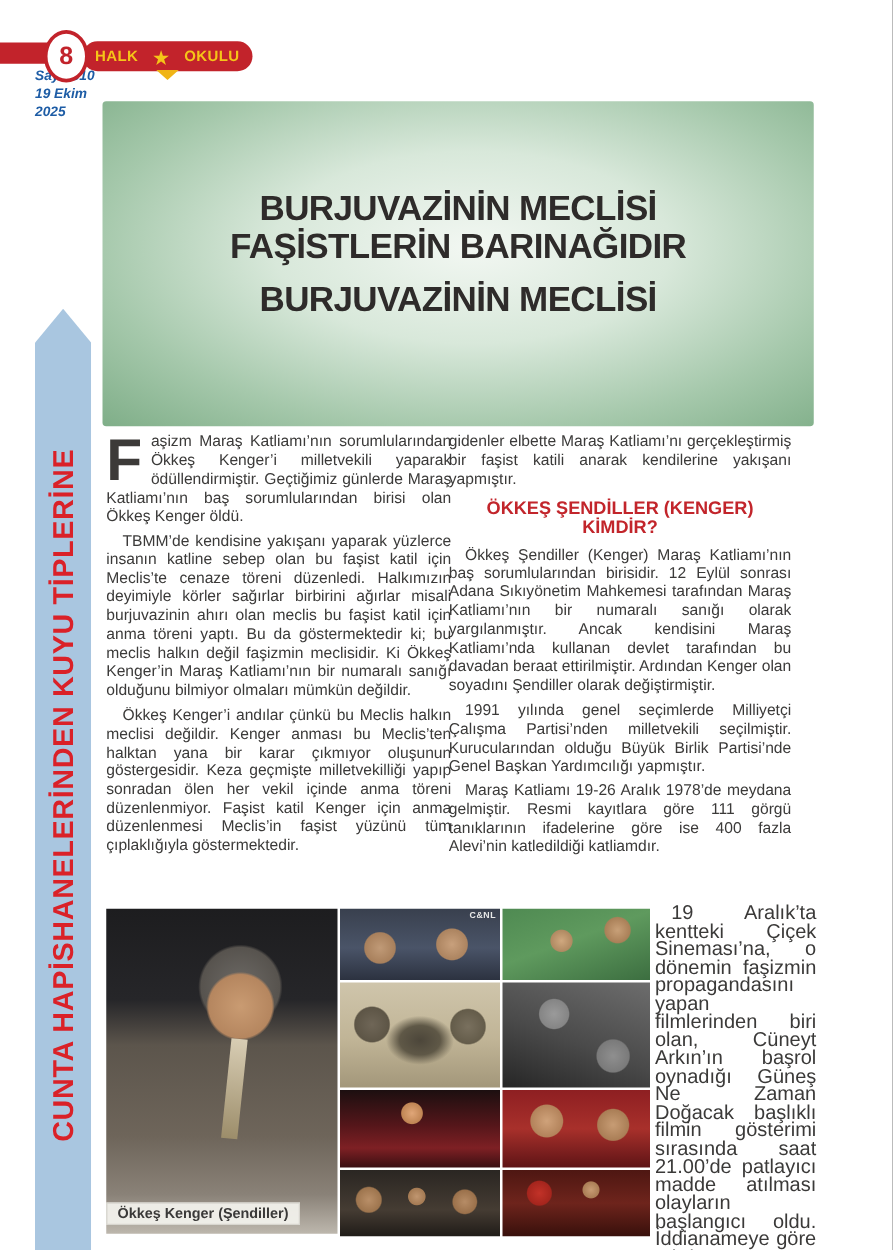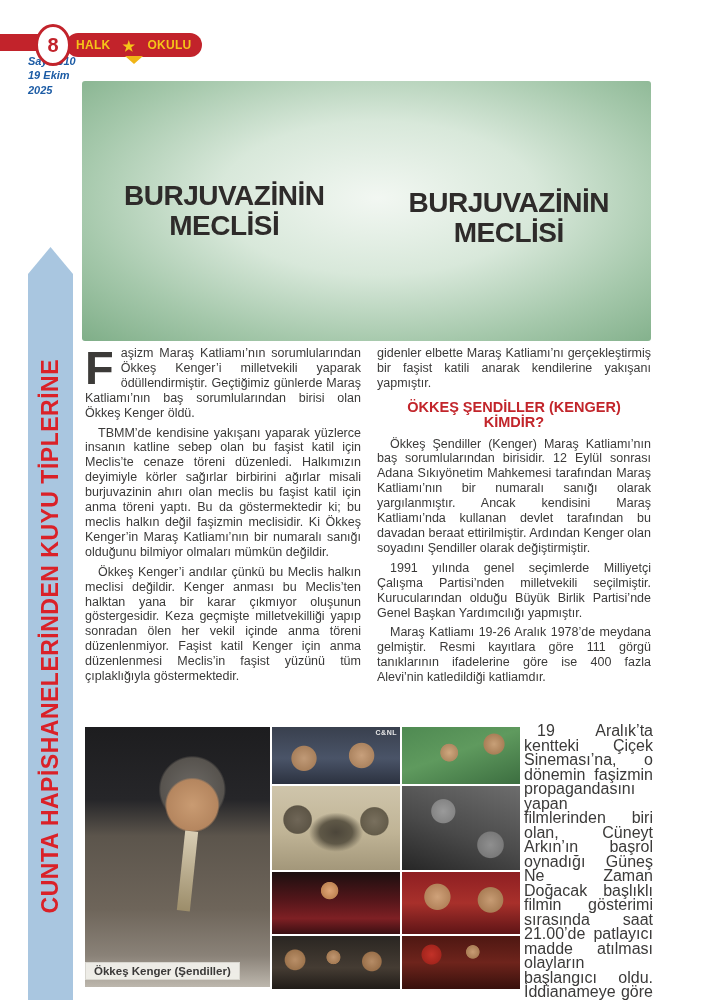--- a/index.html
+++ b/index.html
@@ -22,21 +22,21 @@
   .brand-star{color:#f5c518;font-size:14px;line-height:1;transform:translateY(1px);}
   .brand-rays{position:absolute;left:50%;bottom:-7px;transform:translateX(-50%);
     width:0;height:0;border-left:9px solid transparent;border-right:9px solid transparent;
     border-top:8px solid #f0b416;}
   .issue-info{position:absolute;left:28px;top:54px;color:#1d5ca5;font-weight:bold;
     font-style:italic;font-size:11px;line-height:1.3;}
   
   .headline-box{
     position:absolute;left:82px;top:81px;width:569px;height:260px;border-radius:3px;
     background:radial-gradient(ellipse at 52% 45%, #f2f7f2 0%, #d8e8da 38%, #a5c8ab 72%, #7fae88 100%);
-    display:flex;flex-direction:row;align-items:center;justify-content:center;
+    display:flex;flex-direction:column;align-items:center;justify-content:center;
     text-align:center;
   }
   .headline-dark{color:#2e2b2a;font-weight:bold;font-size:28px;line-height:1.07;letter-spacing:-.5px;}
   .headline-dark + .headline-dark{margin-top:13px;}
   .headline-red{color:#d42128;font-weight:bold;font-size:31px;line-height:1.1;letter-spacing:-.5px;margin-top:15px;}
   
   .ribbon{
     position:absolute;left:28px;top:247px;width:45px;height:753px;background:#a9c6e0;
     clip-path:polygon(50% 0%,100% 3.6%,100% 100%,0% 100%,0% 3.6%);
     display:flex;align-items:center;justify-content:center;
@@ -44,21 +44,21 @@
   .ribbon-text{
     writing-mode:vertical-rl;transform:rotate(180deg);
     color:#da2128;font-weight:bold;font-size:23px;letter-spacing:.5px;white-space:nowrap;
     margin-top:26px;
   }
   
   .col{position:absolute;color:#3b3a39;font-size:12.5px;line-height:14.9px;text-align:justify;}
   .col p{margin:0 0 5px 0;}
   .col p.ind{text-indent:13px;}
   .col-left{left:85px;top:346px;width:276px;height:341px;overflow:hidden;}
-  .col-right{left:377px;top:346px;width:274px;height:341px;overflow:hidden;}
+  .col-right{left:359px;top:346px;width:274px;height:341px;overflow:hidden;}
   .col-narrow{left:524px;top:724px;width:129px;font-size:16px;line-height:14.5px;}
   .dropcap{
     float:left;font-size:47px;line-height:38px;font-weight:bold;color:#3c3a38;
     padding:3px 7px 0 0;
   }
   .subhead{color:#c2252b;font-weight:bold;font-size:14.5px;margin:9px 0 7px 0;text-align:center;}
   
   .collage{position:absolute;left:85px;top:727px;width:435px;height:260px;background:#fff;z-index:2;}
   .photo-main{
     position:absolute;left:0;top:0;width:185px;height:260px;
@@ -130,20 +130,21 @@
   </div>
   <div class="issue-info">
     <div>Sayı: 310</div>
     <div>19 Ekim</div>
     <div>2025</div>
   </div>
 
   <div class="headline-box">
     <div class="headline-dark">
       <div>BURJUVAZİNİN MECLİSİ</div>
+      <div>FAŞİSTLERİN BARINAĞIDIR</div>
     </div>
     <div class="headline-dark">
       <div>BURJUVAZİNİN MECLİSİ</div>
     </div>
     <div class="headline-red">
     </div>
   </div>
 
   <div class="ribbon">
     <div class="ribbon-text">CUNTA HAPİSHANELERİNDEN KUYU TİPLERİNE</div>

